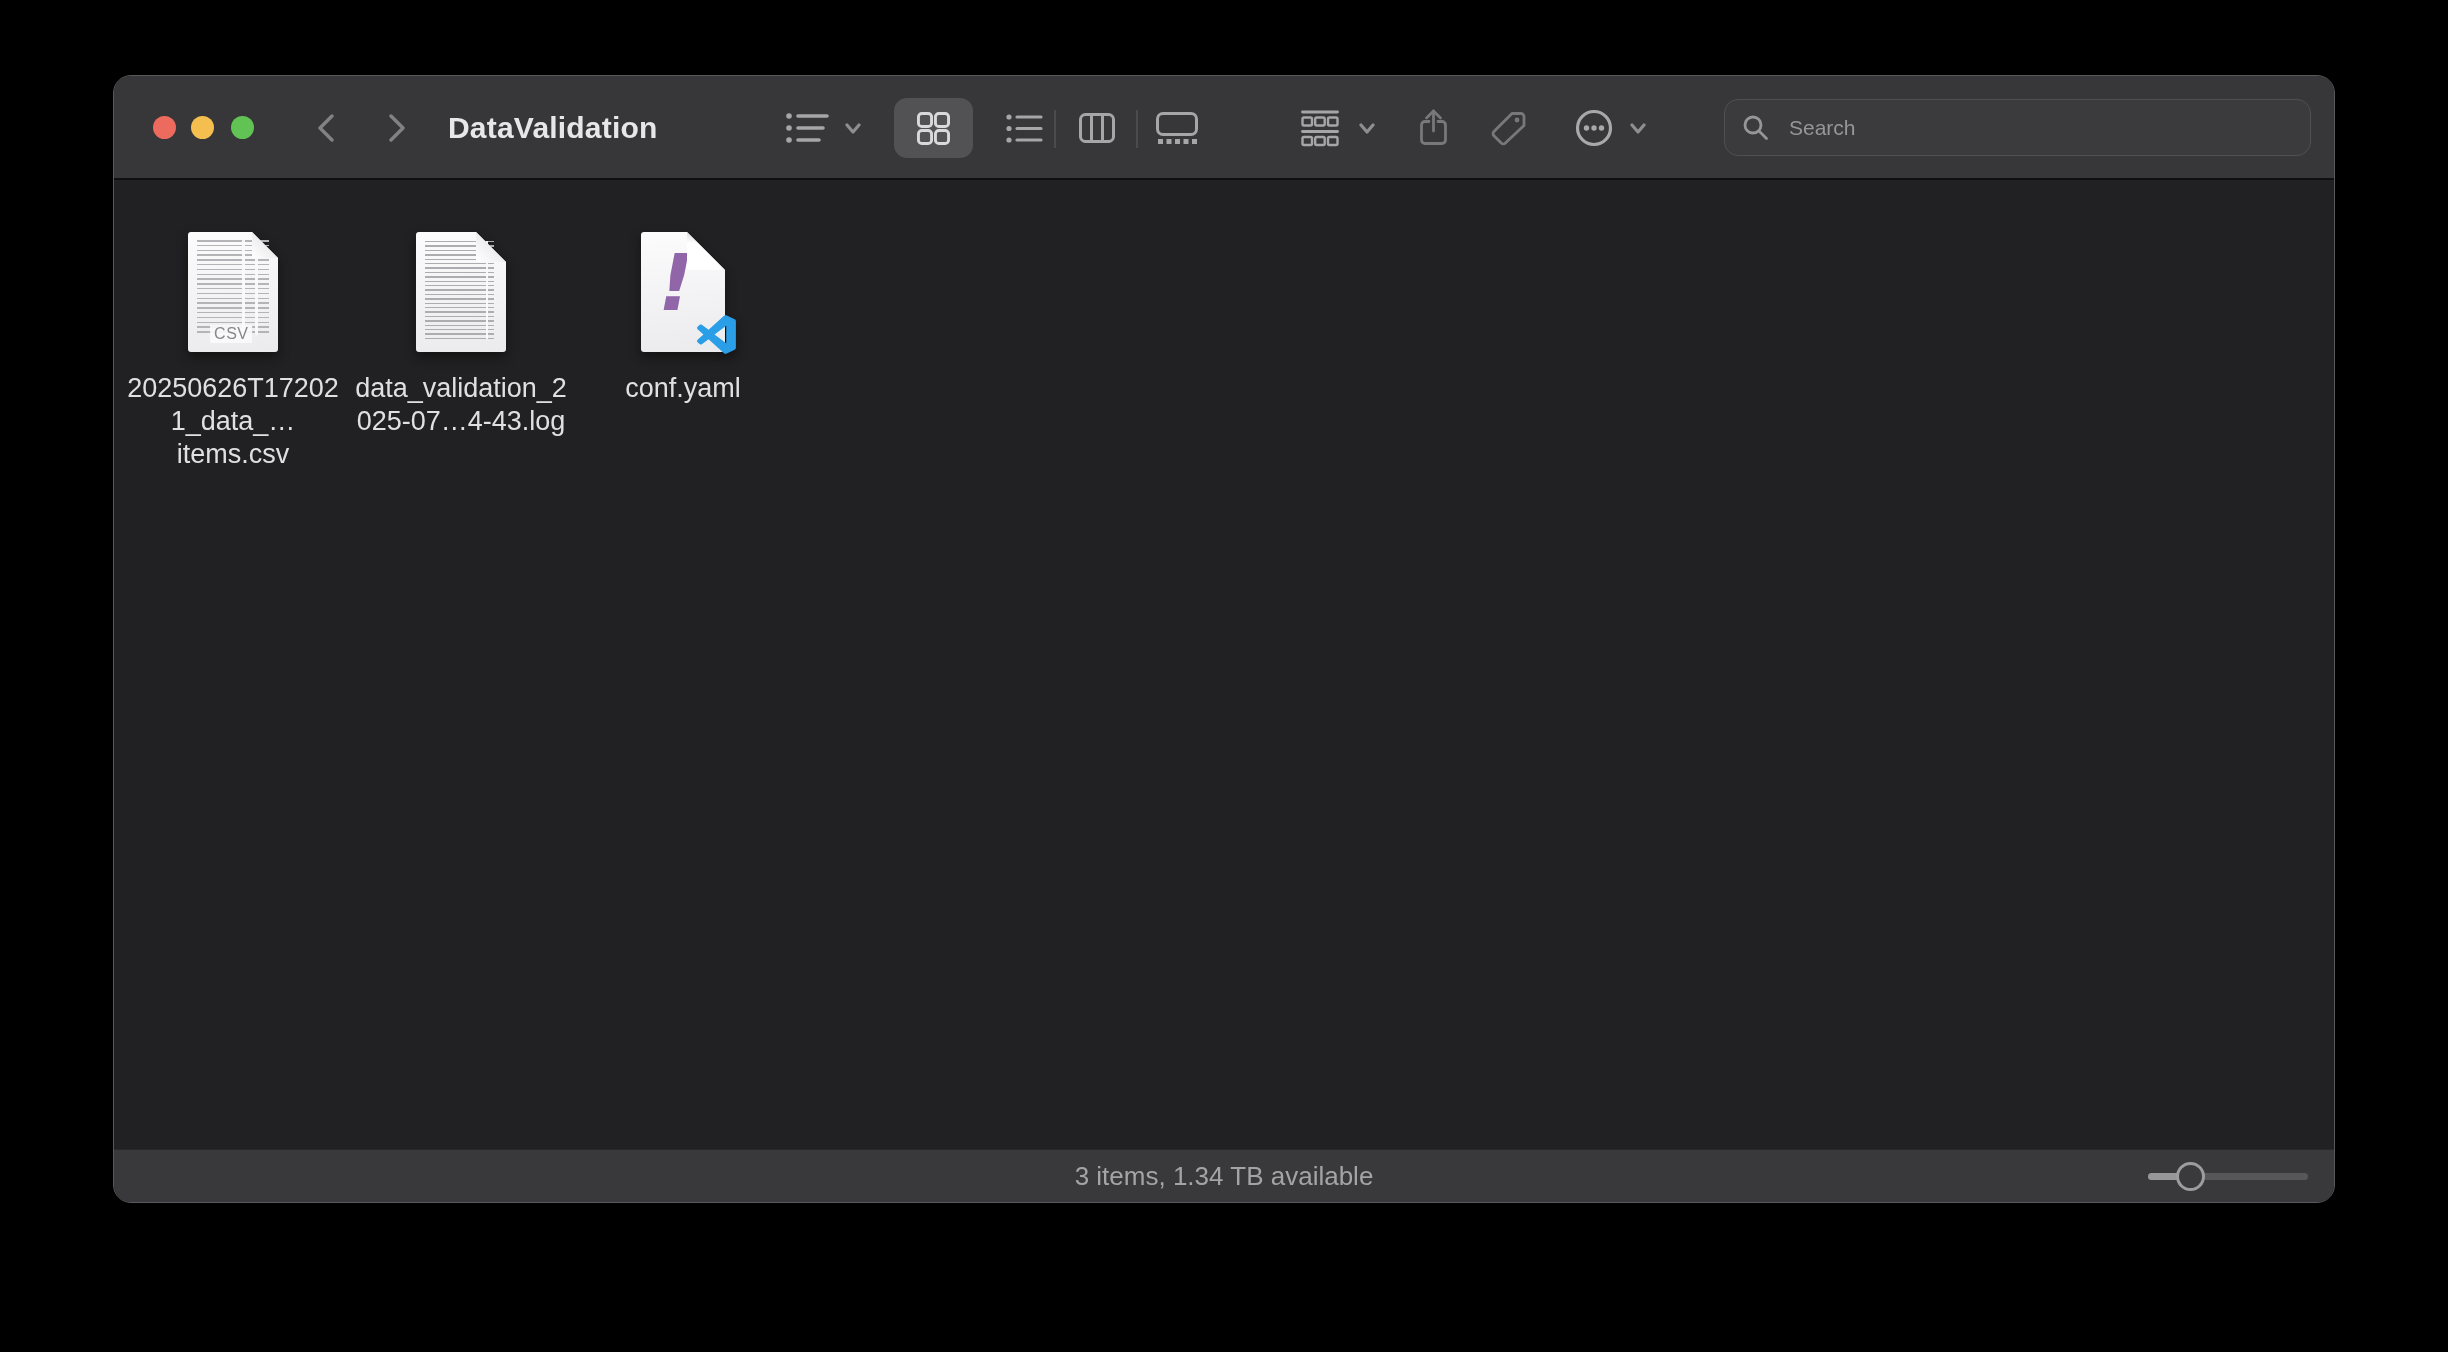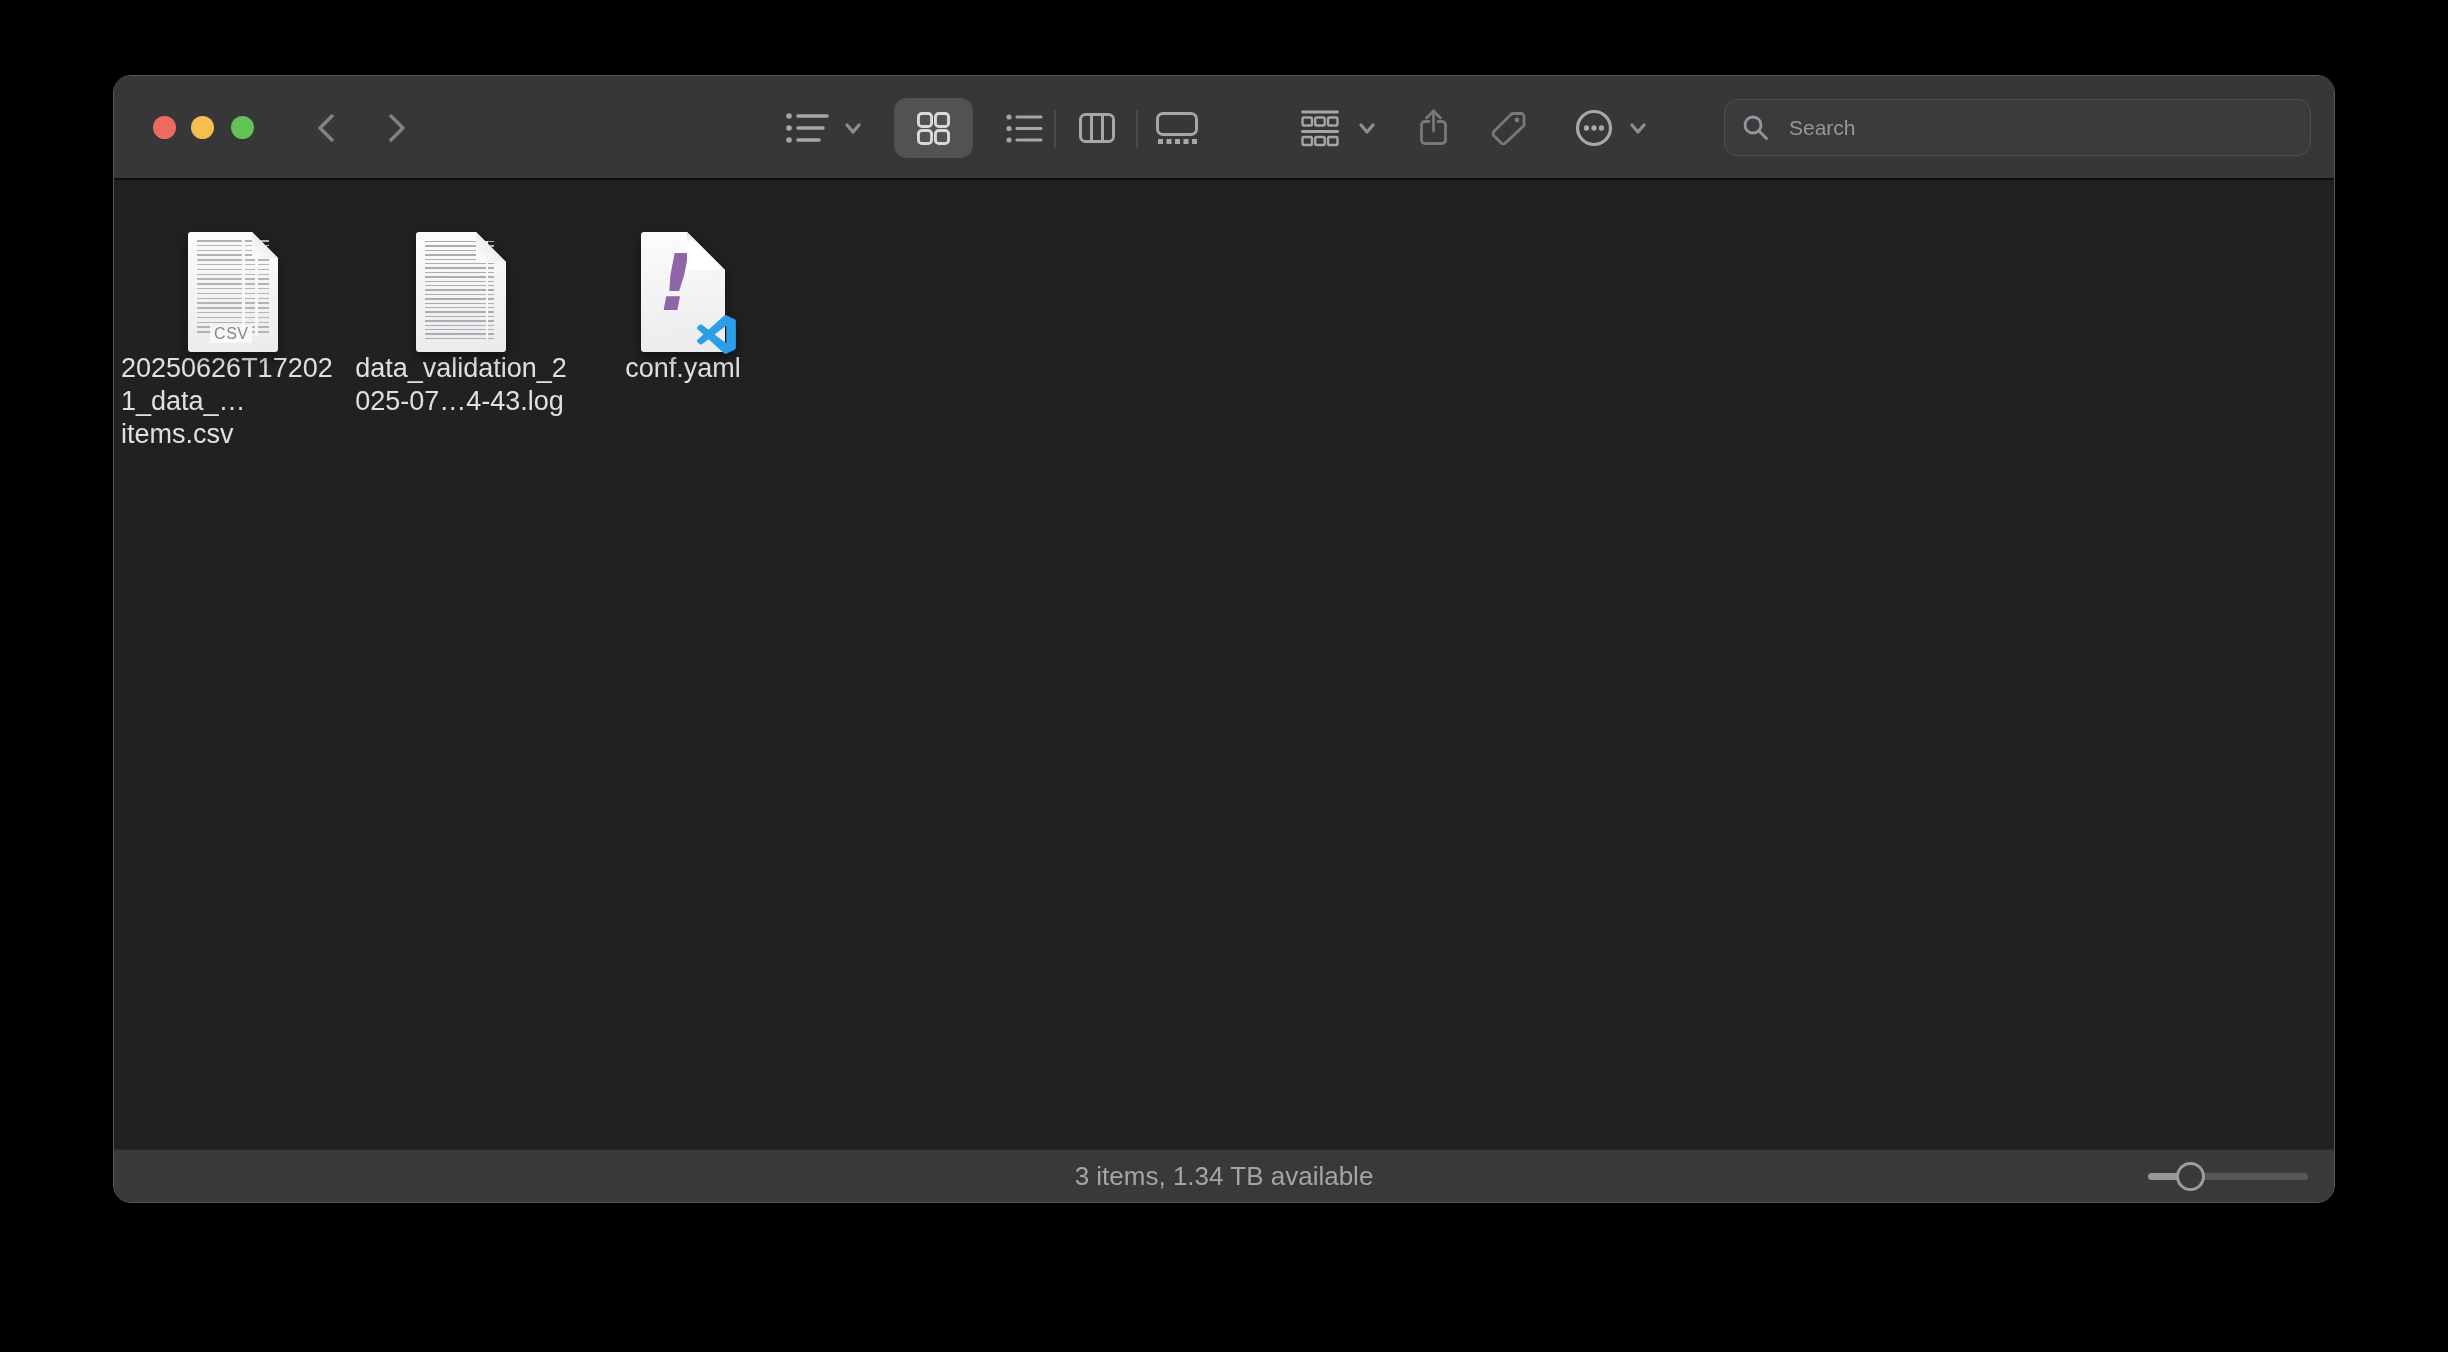--- a/index.html
+++ b/index.html
@@ -75,21 +75,21 @@
   .csv-badge { position:absolute; bottom:9px; left:50%; transform:translateX(-54%);
                font-size:16px; color:#86868b; letter-spacing:.5px;
                background:rgba(250,250,251,.92); padding:0 4px; }
 
   .yaml-glyph { position:absolute; left:0; top:8px; right:14px; bottom:26px;
                 display:flex; align-items:center; justify-content:center;
                 font-size:78px; font-style:italic; font-weight:700;
                 font-family:"DejaVu Sans",sans-serif; }
   .vscode-badge { position:absolute; right:-11px; bottom:-2px; }
 
-  .file-label { text-align:left; font-size:27px; line-height:33px;
+  .file-label { margin-top:20px; text-align:center; font-size:27px; line-height:33px;
                 color:#e0e0e2; max-width:224px; }
 
   
   .statusbar { position:absolute; left:0; bottom:0; width:100%; height:53px;
                background:#39393b; border-top:1px solid #29292b; }
   .status-text { position:absolute; left:0; width:100%; top:0; height:60px; line-height:52px;
                  text-align:center; font-size:26px; color:#a4a4a7; }
   .slider-track { position:absolute; left:2034px; top:23px; width:160px; height:7px;
                   border-radius:4px; background:#57575a; }
   .slider-fill { position:absolute; left:0; top:0; width:45px; height:7px;
@@ -113,20 +113,21 @@
       <svg width="18" height="28" viewBox="0 0 18 28">
         <path d="M15 2 L3 14 L15 26" fill="none" stroke="#828285" stroke-width="3.4" stroke-linecap="round" stroke-linejoin="round"></path>
       </svg>
     </div>
     <div class="navbtn fwd">
       <svg width="18" height="28" viewBox="0 0 18 28">
         <path d="M3 2 L15 14 L3 26" fill="none" stroke="#828285" stroke-width="3.4" stroke-linecap="round" stroke-linejoin="round"></path>
       </svg>
     </div>
 
+    <div class="win-title">DataValidation</div>
 
     <div class="tb-abs" style="left:671px; top:33px;">
       <svg width="44" height="38" viewBox="0 0 44 38">
         <circle cx="4" cy="7" r="2.8" fill="#a6a6a9"></circle>
         <circle cx="4" cy="19" r="2.8" fill="#a6a6a9"></circle>
         <circle cx="4" cy="31" r="2.8" fill="#a6a6a9"></circle>
         <path d="M13 7 H42 M13 19 H38 M13 31 H34" stroke="#a6a6a9" stroke-width="3.6" stroke-linecap="round"></path>
       </svg>
     </div>
     <div class="tb-abs" style="left:731px; top:47px;">

